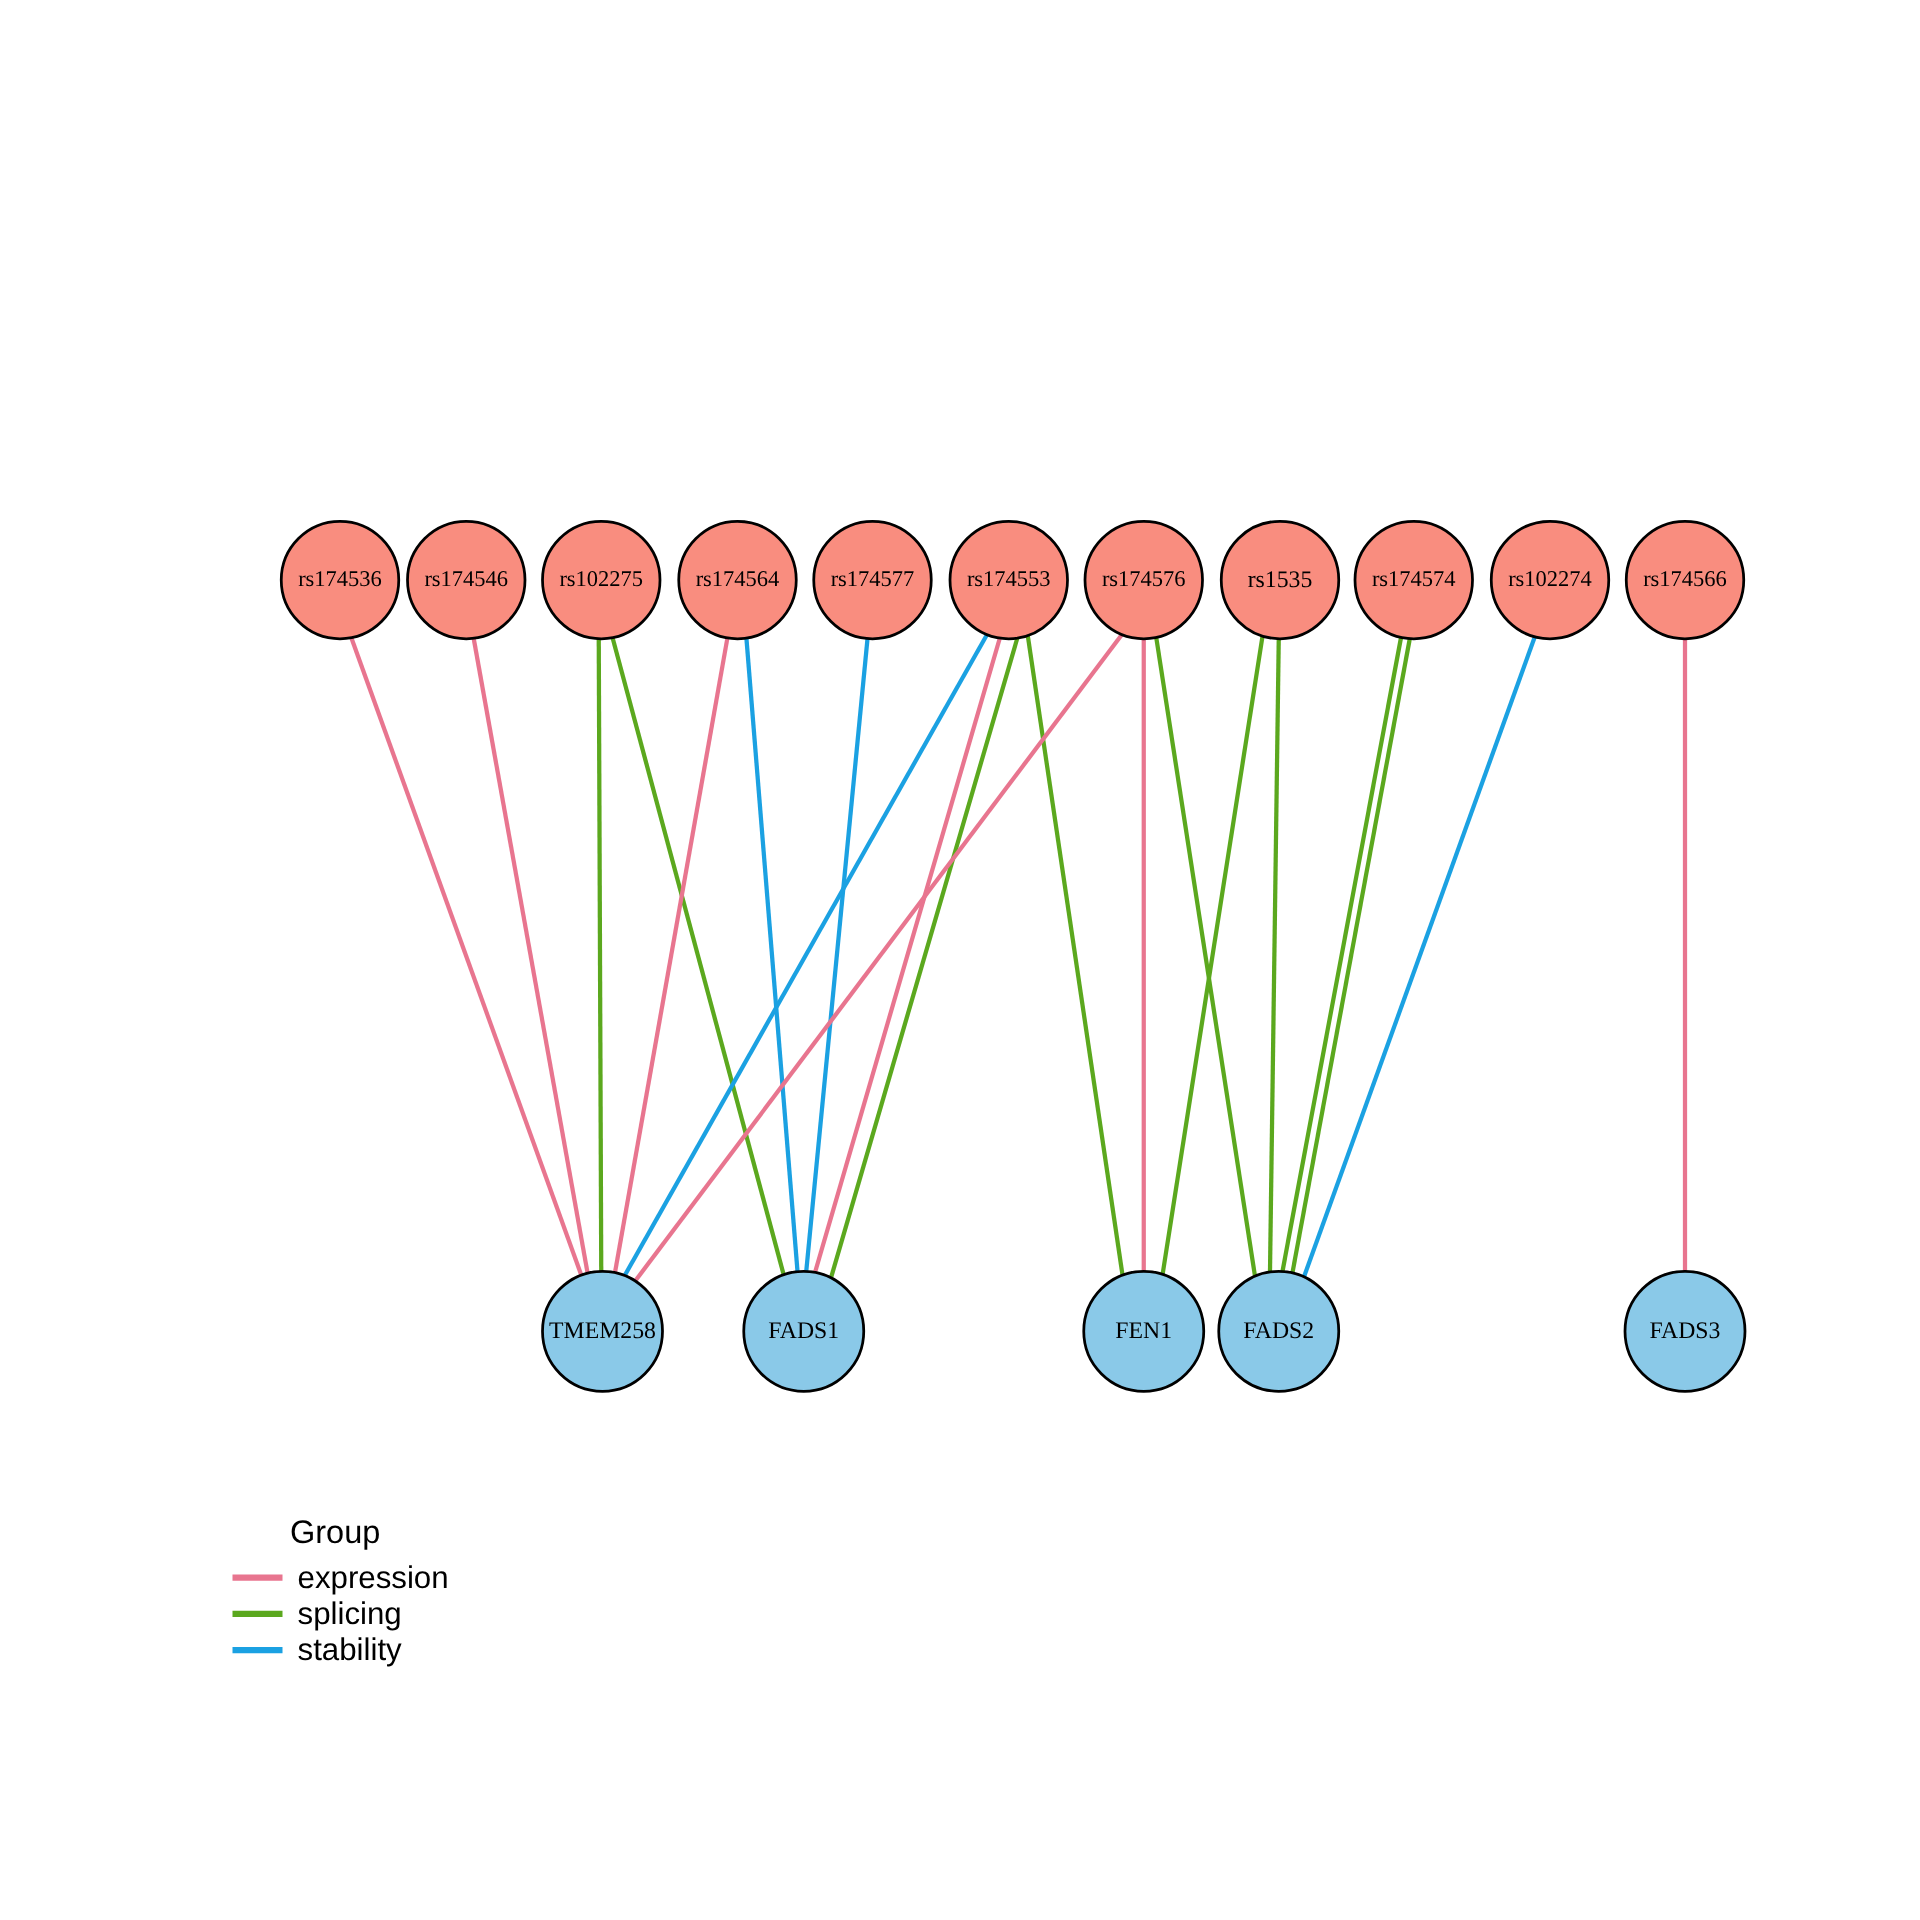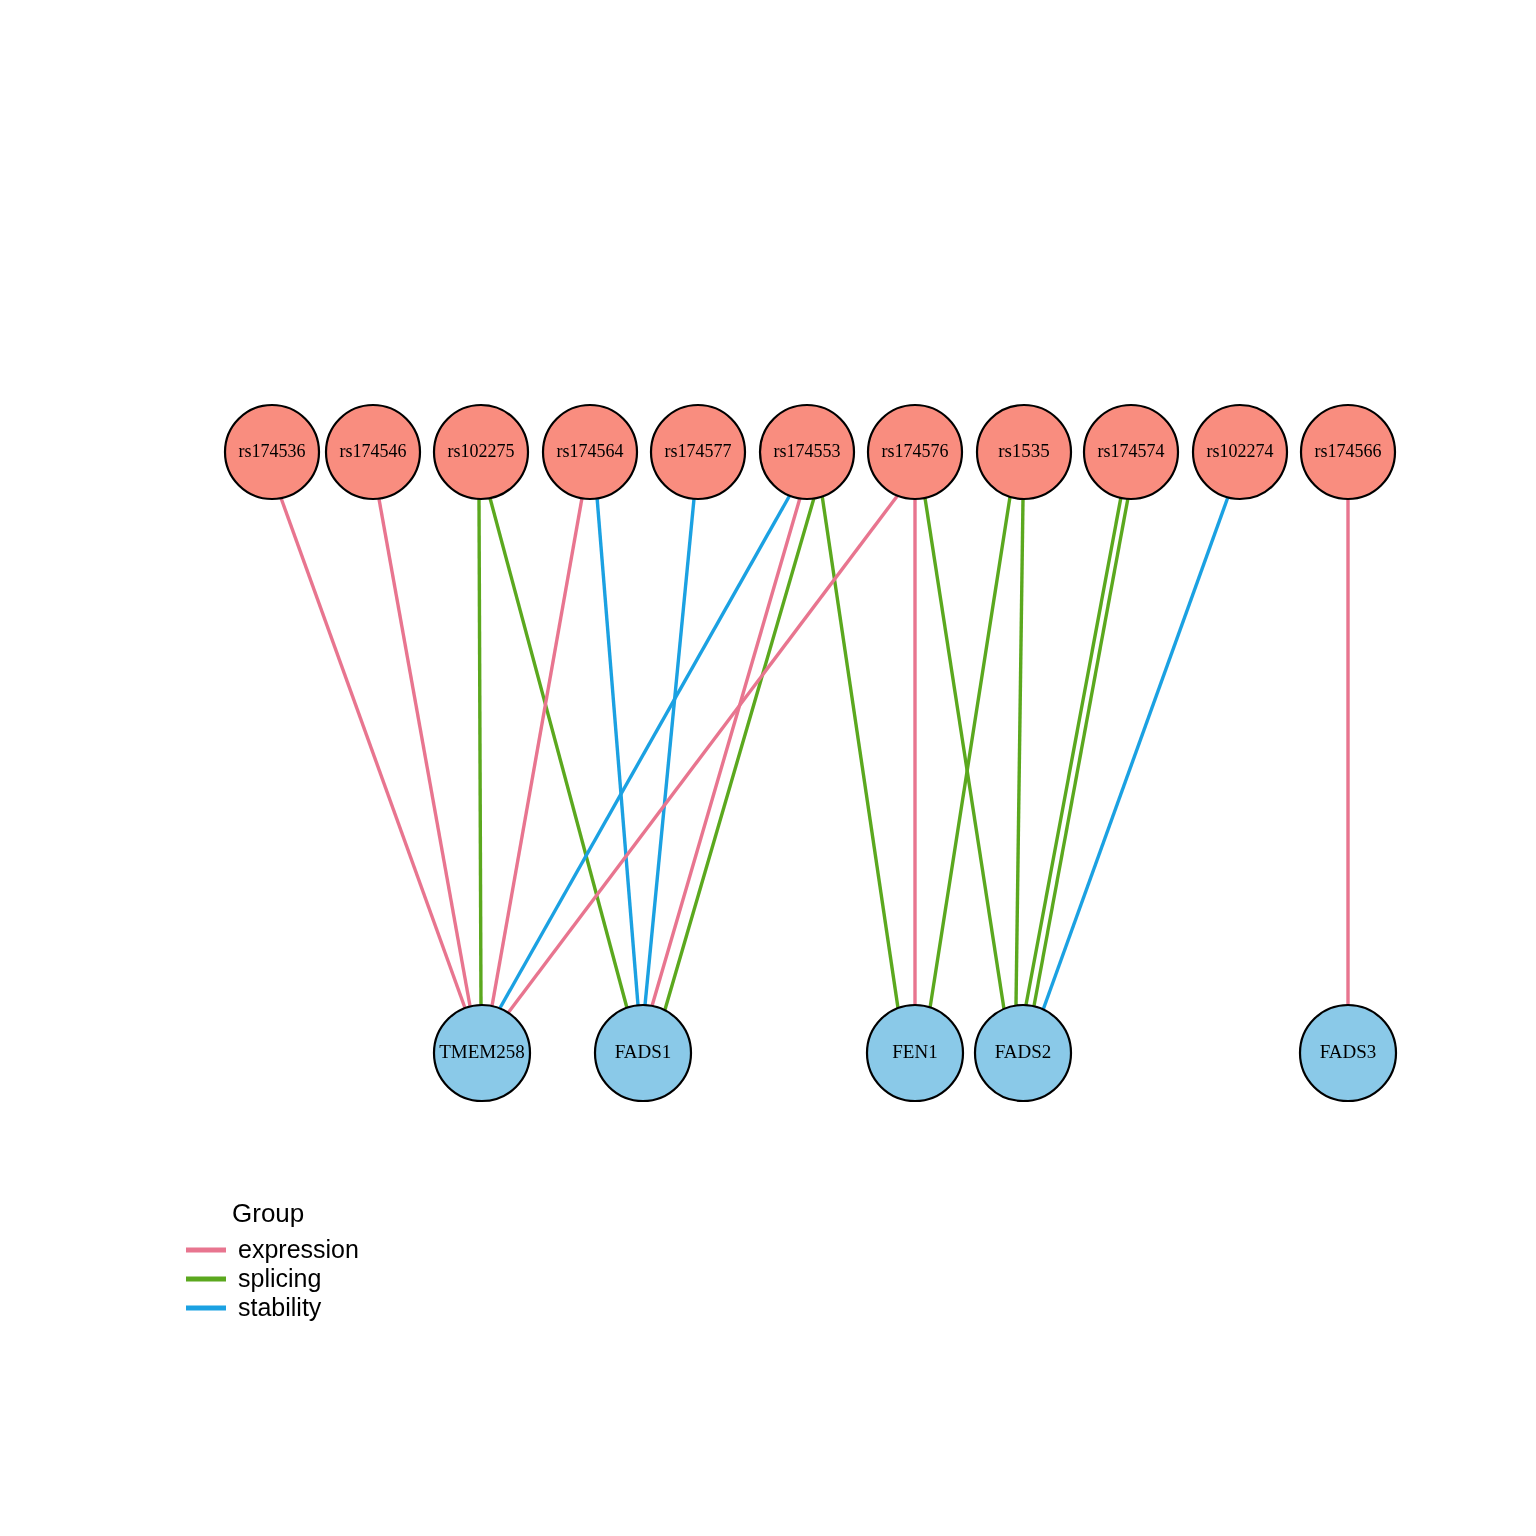--- a/index.html
+++ b/index.html
@@ -9,21 +9,21 @@
   }
   body {
     width: 1536px;
     height: 1536px;
     font-family: "Liberation Serif", serif;
     overflow: hidden;
     position: relative;
   }
   #graph-root {
     position: absolute;
-    left: 0; top: 4px;
+    left: 0; top: 16px;
     width: 1536px;
     height: 1100px;
   }
   svg#network {
     display: block;
     width: 1536px;
     height: 1536px;
   }
   .node-circle {
     stroke: #000000;

